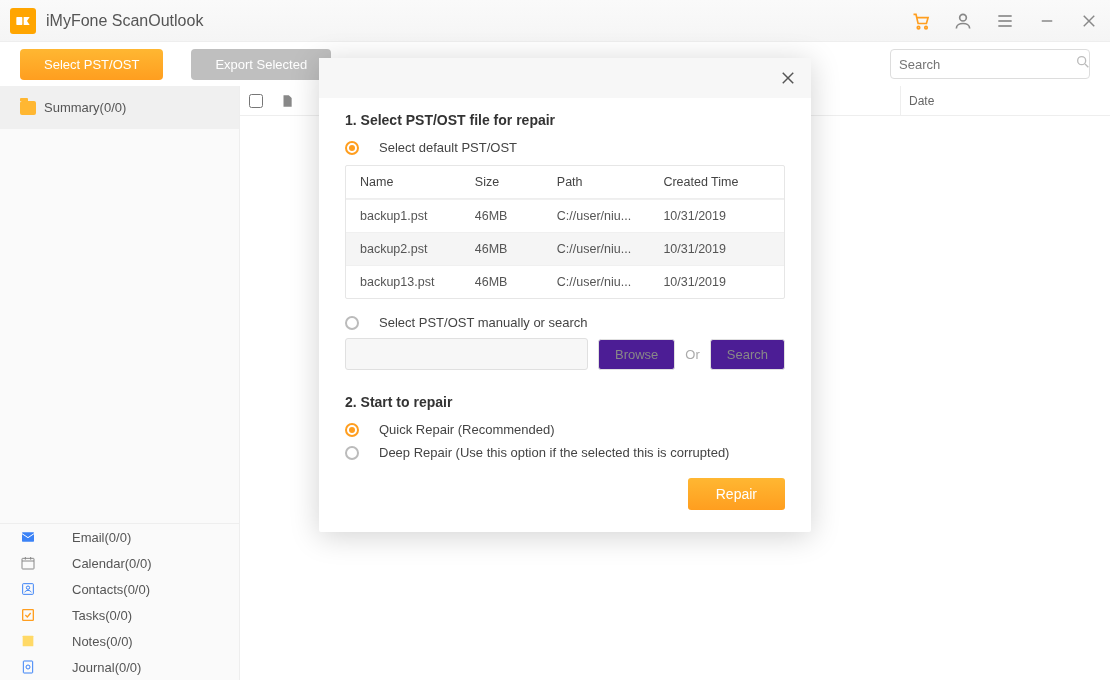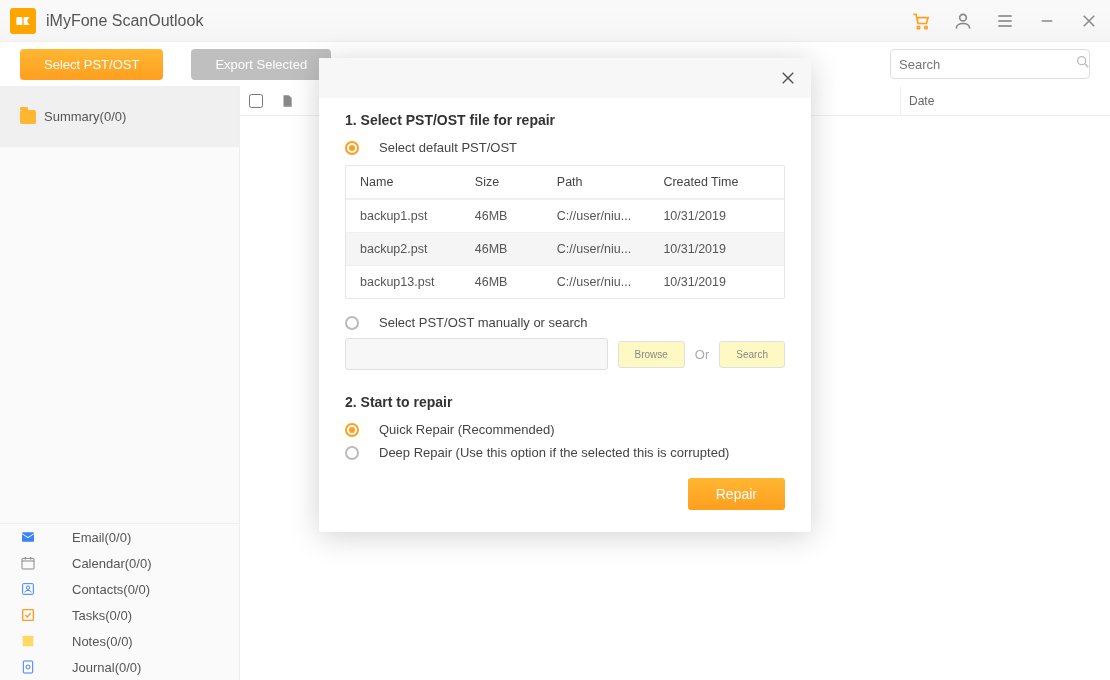--- a/index.html
+++ b/index.html
@@ -17,21 +17,21 @@
 .btn-primary { background: linear-gradient(#ffb732,#ff9e1f); color: #fff; border: none; border-radius: 4px; padding: 8px 24px; font-size: 13px; cursor: pointer; }
 .btn-grey { background: #bfbfbf; color: #fff; border: none; border-radius: 4px; padding: 8px 24px; font-size: 13px; cursor: pointer; }
 .toolbar-spacer { flex: 1; }
 .search-wrap { border: 1px solid #ddd; border-radius: 4px; display:flex; align-items:center; padding: 4px 8px; width: 200px; }
 .search-wrap input { border: none; outline: none; flex: 1; font-size: 13px; color:#666; }
 .search-wrap .sicon { color: #bbb; }
 
 .content { display: flex; height: calc(680px - 42px - 44px); }
 .sidebar { width: 240px; background: #fafafa; border-right: 1px solid #eee; display:flex; flex-direction:column; }
 .side-top { flex: 1; }
-.side-item { display:flex; align-items:center; gap: 8px; padding: 23px 20px; font-size: 13px; color: #555; cursor:pointer; }
+.side-item { display:flex; align-items:center; gap: 8px; padding: 14px 20px; font-size: 13px; color: #555; cursor:pointer; }
 .side-item.sel { background: #f0f0f0; }
 .folder-ic { width:16px; height:14px; background:#ffb732; border-radius:2px; position:relative; }
 .folder-ic::before { content:''; position:absolute; top:-3px; left:0; width:8px; height:3px; background:#ffb732; border-radius:1px 1px 0 0; }
 .side-bottom { border-top: 1px solid #eee; }
 .side-bottom .side-item { padding: 5px 20px; gap: 36px; }
 .ic { width: 16px; height: 16px; display:inline-flex; align-items:center; justify-content:center; }
 
 .main { flex: 1; background: #fff; position: relative; }
 .colhead { height: 30px; border-bottom: 1px solid #eee; display:flex; align-items:center; font-size:12px; color:#666; }
 .colhead .cb { width: 32px; display:flex; justify-content:center; }
@@ -48,21 +48,21 @@
 .radio { width: 14px; height: 14px; border: 2px solid #ff9e1f; border-radius:50%; display:flex; align-items:center; justify-content:center; }
 .radio.off { border-color: #bbb; }
 .radio .dot { width: 6px; height:6px; background:#ff9e1f; border-radius:50%; }
 .filetable { border: 1px solid #e6e6e6; border-radius: 2px; margin: 10px 0 16px 0; font-size: 12.5px; color:#555; }
 .ftrow { display:grid; grid-template-columns: 1.4fr 1fr 1.3fr 1.3fr; padding: 9px 14px; }
 .ftrow.head { color:#444; border-bottom:1px solid #eee; }
 .ftrow.body { border-top: 1px solid #f0f0f0; cursor:pointer; }
 .ftrow.body.sel { background: #f5f5f5; }
 .manual-row { display:flex; gap: 10px; align-items:center; margin-top: 6px; }
 .manual-input { flex: 1; height: 32px; border:1px solid #e0e0e0; background:#f7f7f7; border-radius:3px; }
-.btn-light { background:#fef9c3; border:1px solid #e0e0e0; border-radius:3px; padding: 7px 16px; font-size:10px; color:#888; cursor:pointer; }
+.btn-light { background:#4c1d95; border:1px solid #e0e0e0; border-radius:3px; padding: 7px 16px; font-size:13px; color:#888; cursor:pointer; }
 .or-text { color:#aaa; font-size:13px; }
 .section-gap { height: 24px; }
 .repair-btn { background: linear-gradient(#ffb732,#ff9e1f); color:#fff; border:none; border-radius: 3px; padding: 8px 28px; font-size:14px; cursor:pointer; }
 .repair-row { display:flex; justify-content:flex-end; margin-top: 18px; }
 
 input[type=checkbox]{ width:14px; height:14px; }
 </style>
 </head>
 <body>
 

